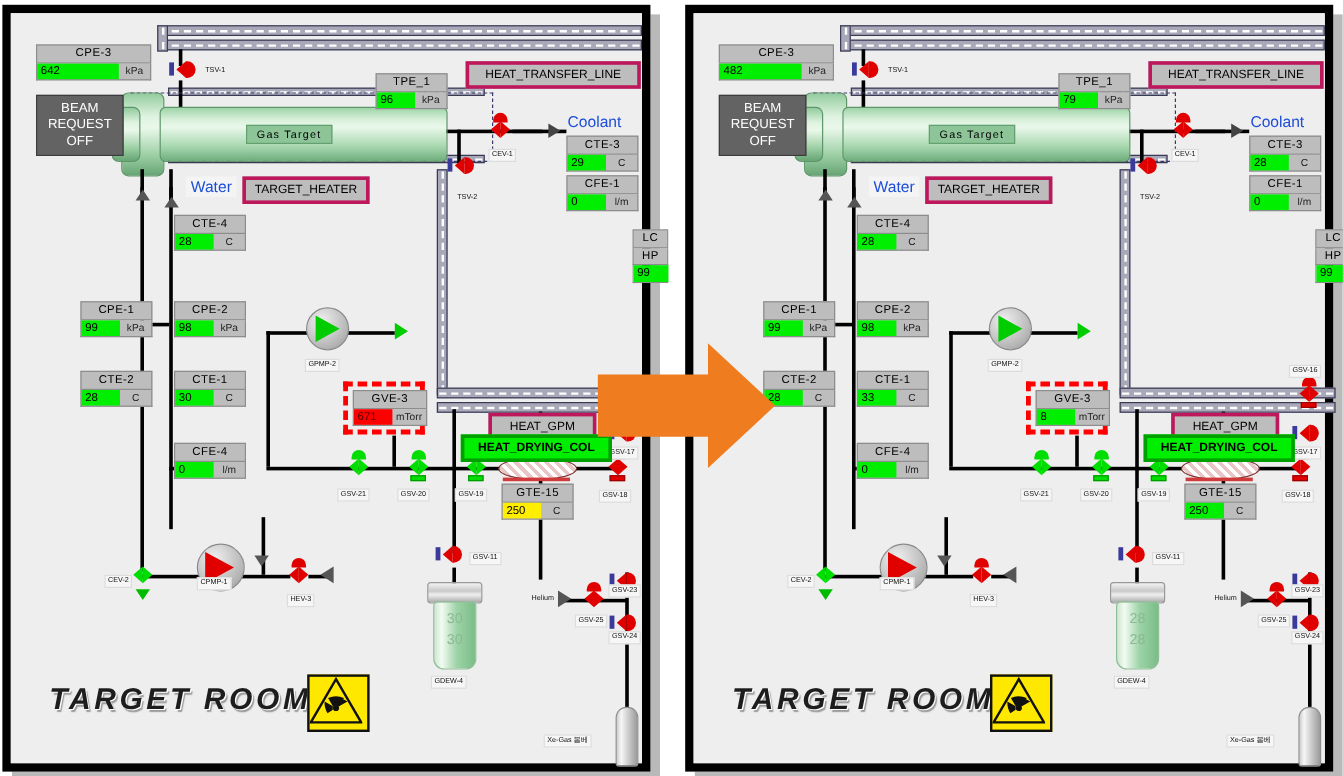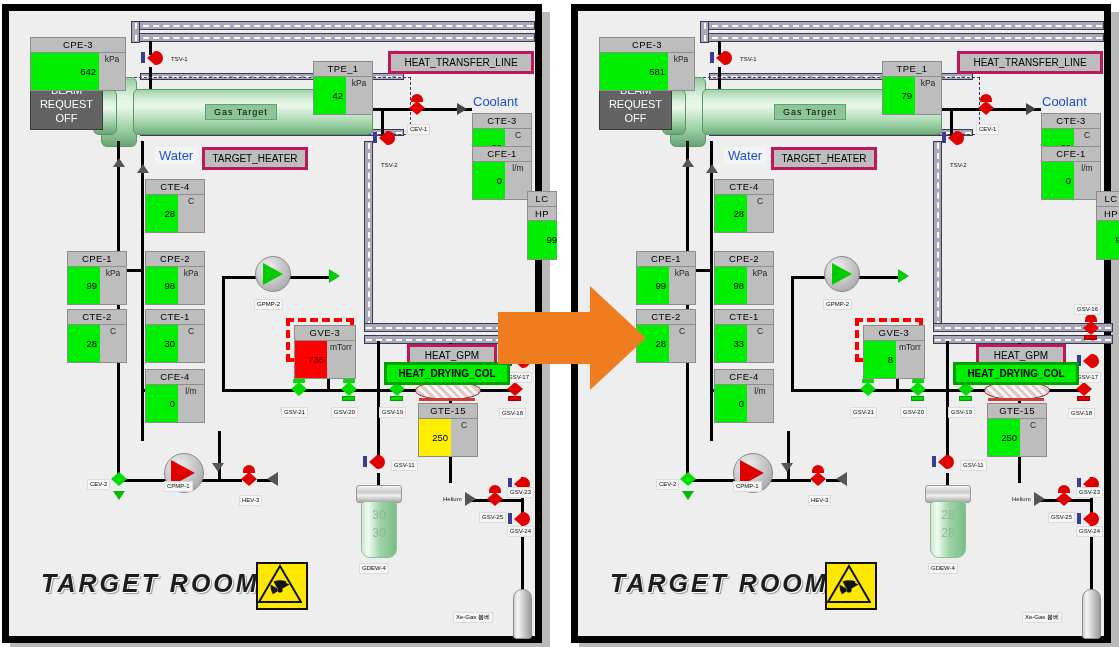--- a/index.html
+++ b/index.html
@@ -26,21 +26,21 @@
   .jpipe::after{content:"";position:absolute;left:1px;right:1px;top:50%;height:0;
       border-top:2px dashed #ffffff;transform:translateY(-1px);}
   .jpipe.v::after{left:50%;top:1px;bottom:1px;height:auto;width:0;border-top:0;
       border-left:2px dashed #ffffff;transform:translateX(-1px);}
 
   
   .tag{position:absolute;font-size:9px;color:#000;line-height:1;}
   .tag .name{background:#bdbdbd;border:1px solid #8d8d8d;text-align:center;
       padding:2px 4px;font-size:9.5px;letter-spacing:.4px;white-space:nowrap;}
   .tag .row{display:flex;border:1px solid #8d8d8d;border-top:0;background:#bdbdbd;}
-  .tag .val{background:#00ee00;color:#000;text-align:right;padding:14px 3px;
+  .tag .val{background:#00ee00;color:#000;text-align:left;padding:2px 3px;
       min-width:26px;font-size:9.5px;}
   .tag .val.alarm{background:#ff0000;color:#550000;}
   .tag .val.warn{background:#ffee00;color:#000;}
   .tag .unit{padding:2px 3px;text-align:center;min-width:20px;font-size:8.5px;color:#222;}
 
   
   .tag.wide .val{min-width:62px;}
 
   
   .capbox{position:absolute;background:#bdbdbd;border:3px solid #be185d;
@@ -339,21 +339,21 @@
     <div class="name">CPE-3</div>
     <div class="row">
           <div class="val">642</div>
           <div class="unit">kPa</div>
         </div>
   </div>
 
   <div class="tag" style="left:304px;top:50px;">
     <div class="name">TPE_1</div>
     <div class="row">
-          <div class="val">42</div>
+          <div class="val">96</div>
           <div class="unit">kPa</div>
         </div>
   </div>
 
   <div class="tag" style="left:463px;top:102px;">
     <div class="name">CTE-3</div>
     <div class="row">
           <div class="val">29</div>
           <div class="unit">C</div>
         </div>
@@ -407,21 +407,21 @@
     <div class="row">
           <div class="val">0</div>
           <div class="unit">l/m</div>
         </div>
   </div>
 
   <div class="ab" style="left:277px;top:307px;width:68px;height:44px;border:4px dashed #ff0000;box-sizing:border-box;"></div>
   <div class="tag" style="left:285px;top:314px;">
     <div class="name">GVE-3</div>
     <div class="row">
-          <div class="val alarm">735</div>
+          <div class="val alarm">671</div>
           <div class="unit">mTorr</div>
         </div>
   </div>
 
   <div class="tag" style="left:409px;top:392px;">
     <div class="name">GTE-15</div>
     <div class="row">
           <div class="val warn">250</div>
           <div class="unit">C</div>
         </div>
@@ -648,21 +648,21 @@
   <div class="capbox" style="left:379px;top:40px;width:128px;">HEAT_TRANSFER_LINE</div>
   <div class="capbox" style="left:193px;top:136px;width:88px;">TARGET_HEATER</div>
   <div class="capbox" style="left:398px;top:333px;width:72px;">HEAT_GPM</div>
   <div class="capbox green" style="left:375px;top:351px;width:108px;">HEAT_DRYING_COL</div>
   <div class="bluetxt" style="left:146px;top:136px;">Water</div>
   <div class="bluetxt plain" style="left:460px;top:82px;">Coolant</div>
 
   <div class="tag wide" style="left:21px;top:26px;">
     <div class="name">CPE-3</div>
     <div class="row">
-          <div class="val">581</div>
+          <div class="val">482</div>
           <div class="unit">kPa</div>
         </div>
   </div>
   <div class="tag" style="left:304px;top:50px;">
     <div class="name">TPE_1</div>
     <div class="row">
           <div class="val">79</div>
           <div class="unit">kPa</div>
         </div>
   </div>

